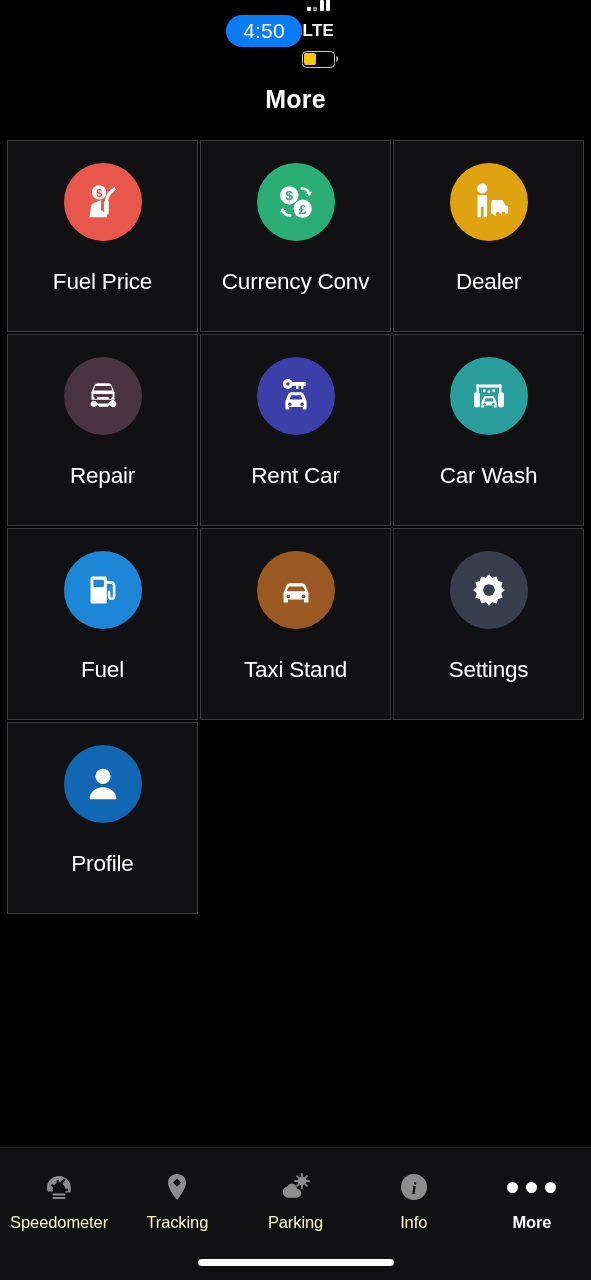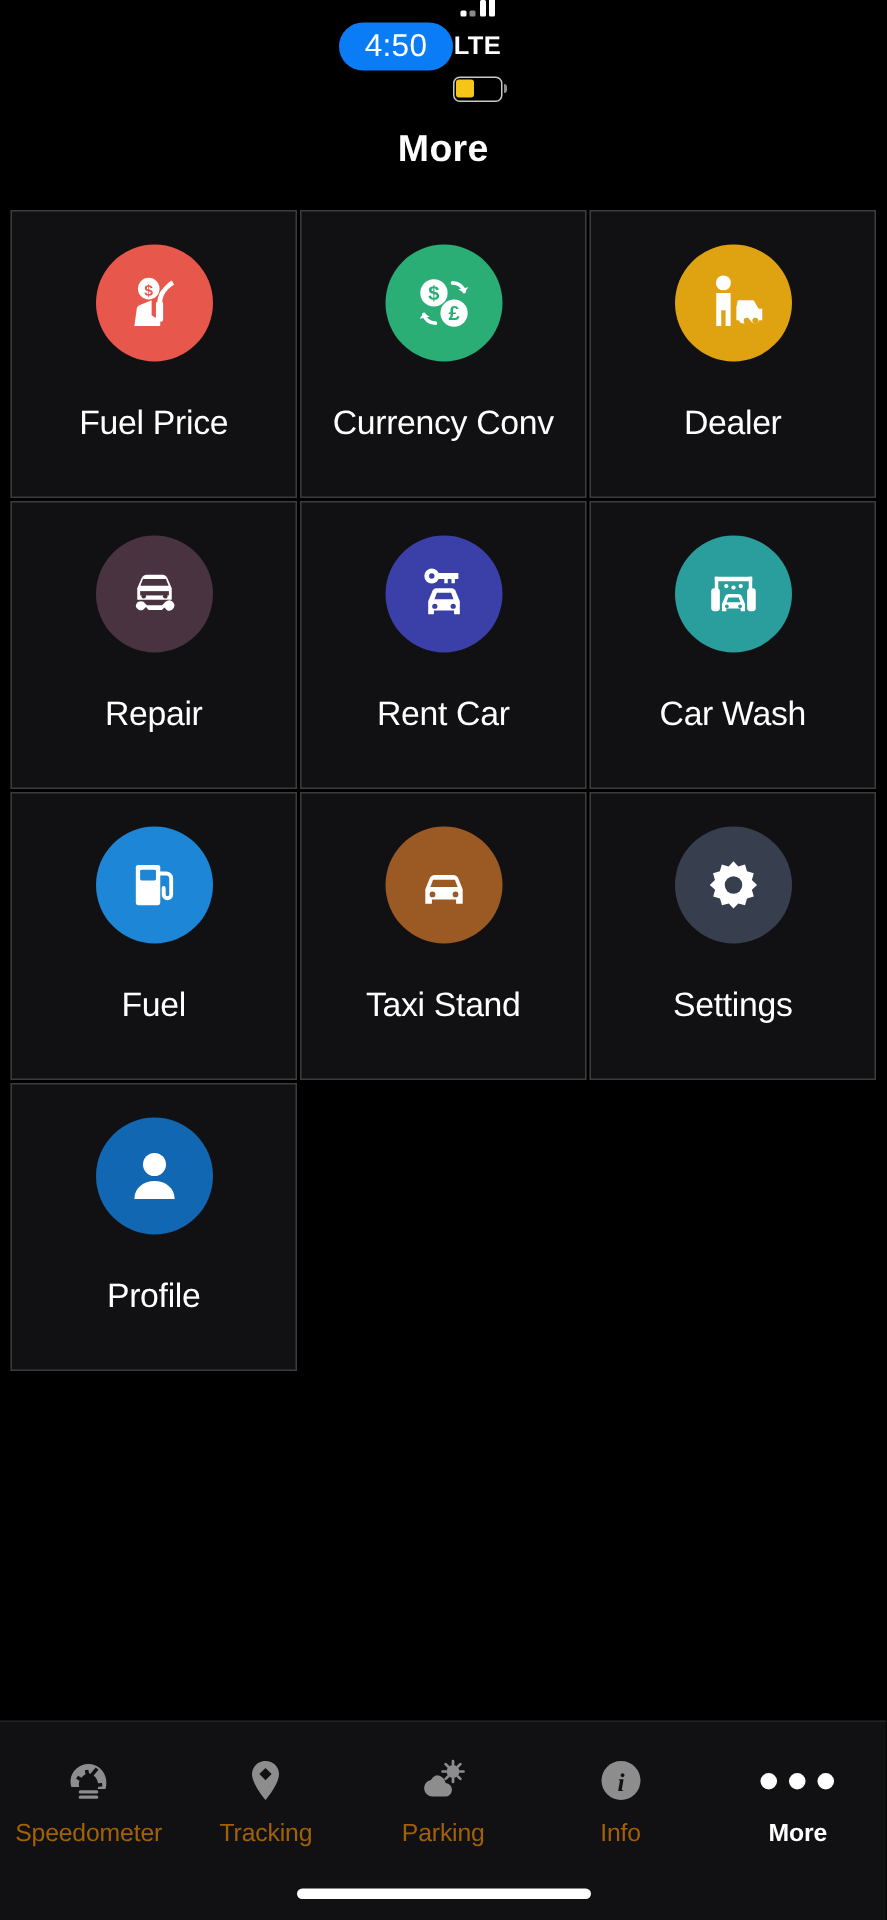--- a/index.html
+++ b/index.html
@@ -76,21 +76,21 @@
     position:absolute; left:0; bottom:0; width:591px; height:133px;
     background:#111113; border-top:1px solid #222;
     display:flex; align-items:flex-start; padding-top:22px;
   }
   .tab {
     flex:1; display:flex; flex-direction:column; align-items:center;
     cursor:pointer; gap:9px;
   }
   .tab .ticon { height:34px; display:flex; align-items:center; justify-content:center; }
   .tab .ticon svg { width:32px; height:32px; display:block; }
-  .tab .tname { font-size:16.5px; color:#a16207; letter-spacing:-.1px; }
+  .tab .tname { font-size:16.5px; color:#fef9c3; letter-spacing:-.1px; }
   .tab.active .tname { color:#fff; font-weight:bold; }
   .dots { display:flex; gap:8px; align-items:center; height:34px; }
   .dots i { width:11px; height:11px; border-radius:50%; background:#fff; display:block; }
 
   .home-indicator {
     position:absolute; bottom:14px; left:50%; transform:translateX(-50%);
     width:196px; height:7px; background:#fff; border-radius:4px;
   }
 </style>
 </head>

